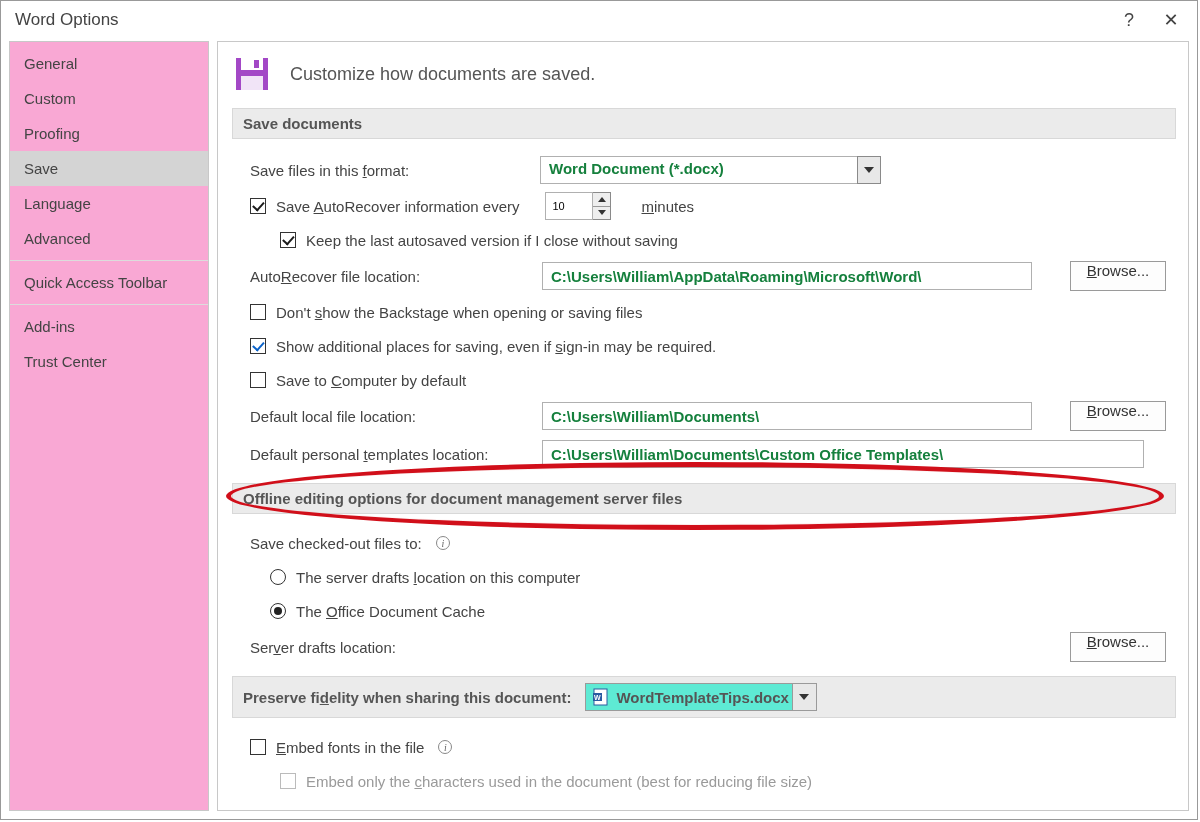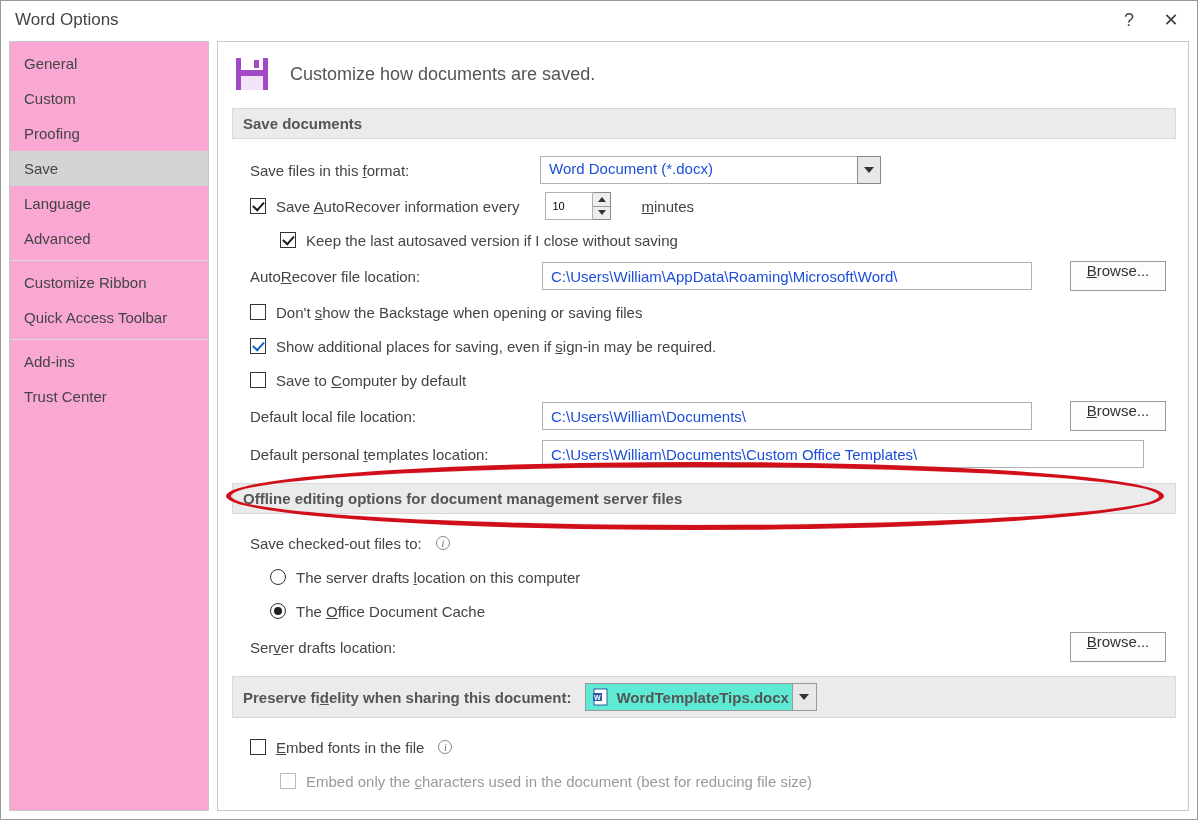--- a/index.html
+++ b/index.html
@@ -97,21 +97,22 @@
   }
   .row.tall { min-height: 38px; }
   .label { white-space: nowrap; }
   .u { text-decoration: underline; }
   .textfield {
     border: 1px solid #b0b0b0;
     background: #fff;
     height: 28px;
     padding: 3px 8px;
     font-size: 15px;
-    color:#1d4ed8;
+    color:#15803d;
+    font-weight:bold;
   }
   .dropdown-btn {
     border:1px solid #8a8a8a;
     width: 24px; height: 28px;
     display:inline-flex; align-items:center; justify-content:center;
     background: #e8e8e8;
     margin-left:-1px;
   }
   .dropdown-btn svg { width:10px; height:6px; }
   .spinner {
@@ -194,21 +195,20 @@
   <div class="body">
 
     <div class="sidebar">
       <div class="sidebar-item">General</div>
       <div class="sidebar-item">Custom</div>
       <div class="sidebar-item">Proofing</div>
       <div class="sidebar-item selected">Save</div>
       <div class="sidebar-item">Language</div>
       <div class="sidebar-item">Advanced</div>
       <div class="sidebar-sep"></div>
-      <div class="sidebar-item">Customize Ribbon</div>
       <div class="sidebar-item">Quick Access Toolbar</div>
       <div class="sidebar-sep"></div>
       <div class="sidebar-item">Add-ins</div>
       <div class="sidebar-item">Trust Center</div>
     </div>
 
     <div class="content">
 
       <div class="header-row">
         <span class="save-big-icon">

